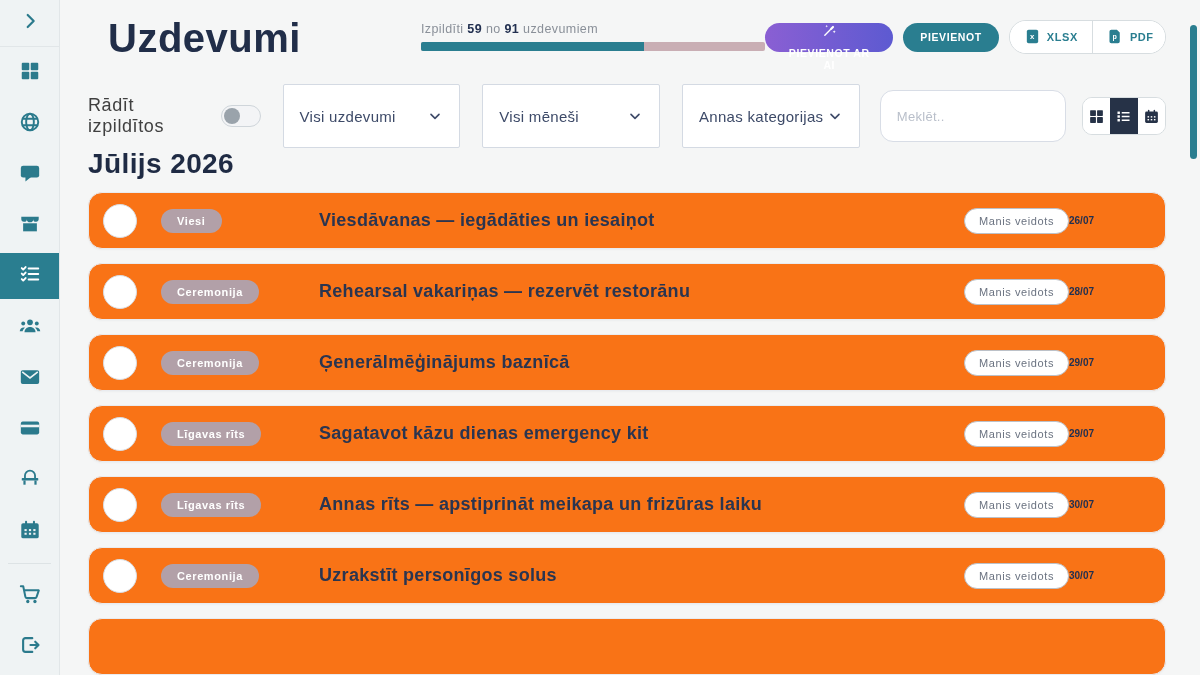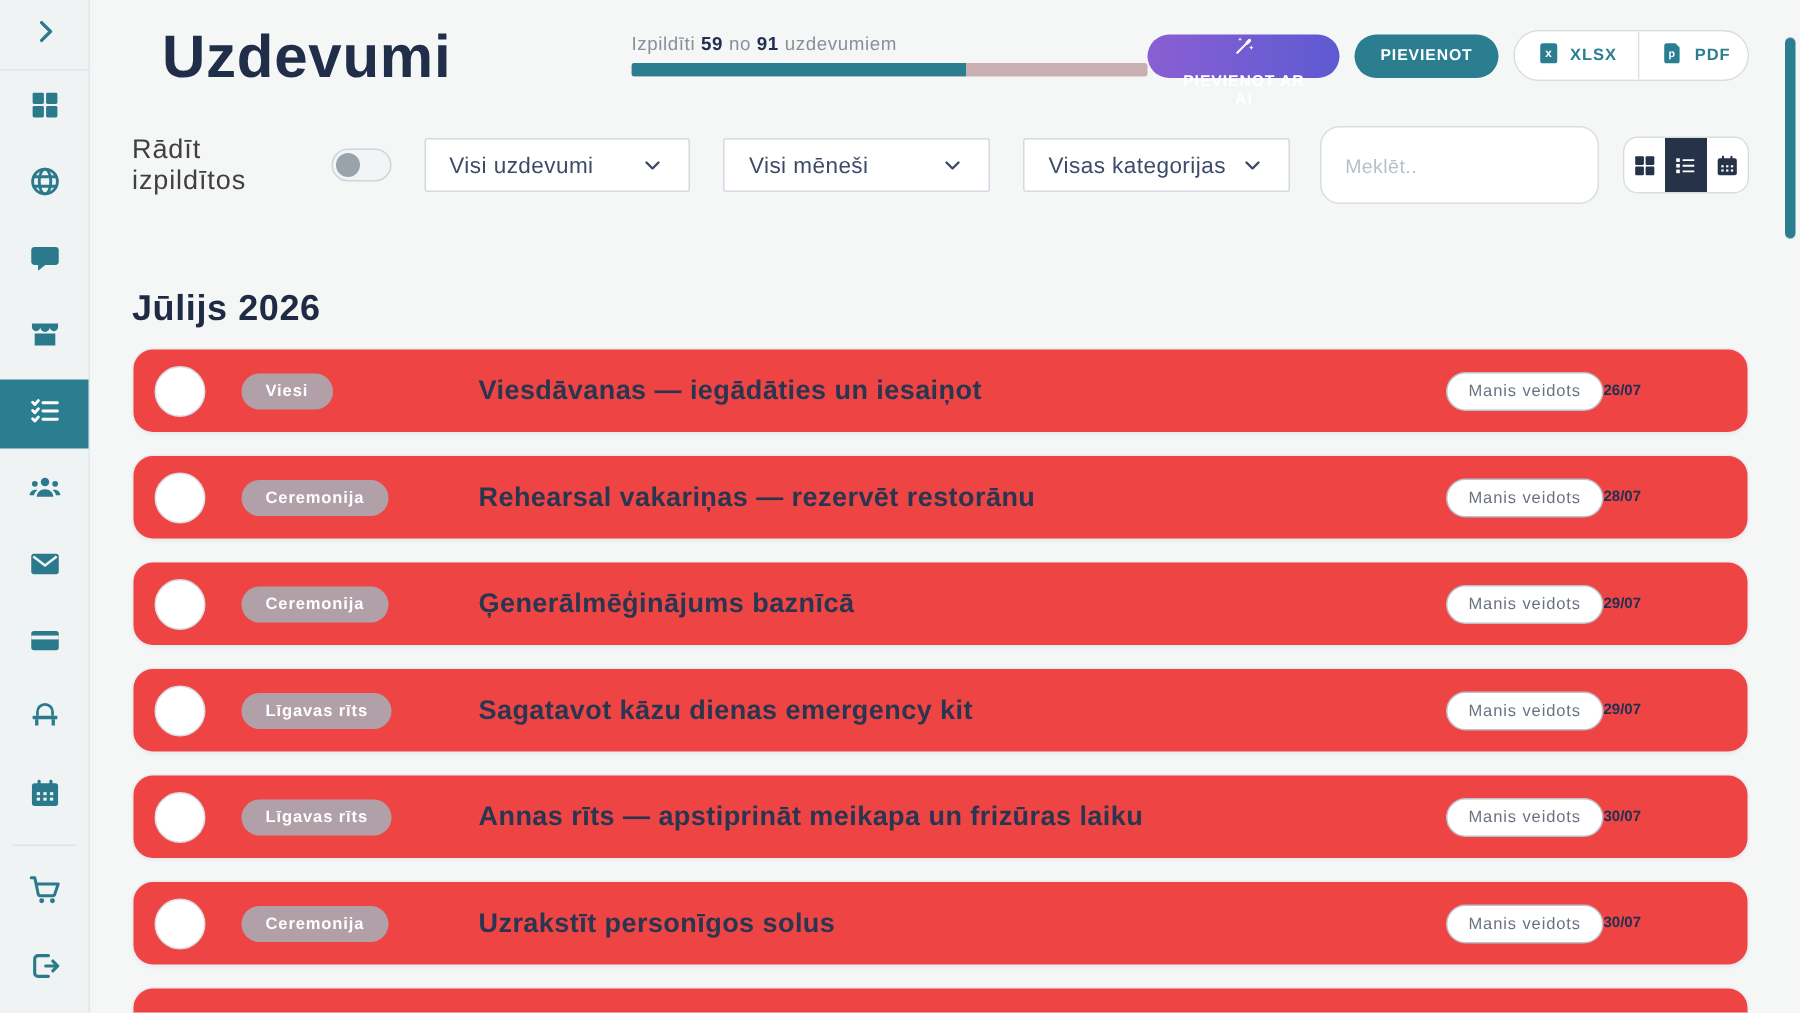--- a/index.html
+++ b/index.html
@@ -43,40 +43,40 @@
   .export button:first-child { border-right:1px solid #d7dde0; }
   .file-ic { width:17px; height:17px; }
 
   
   .filters { margin-top:22px; display:flex; align-items:center; }
   .toggle-label { font-size:18px; color:#404040; letter-spacing:.6px; }
   .toggle { margin-left:12px; width:42px; height:22px; border-radius:11px; background:#f3f4f6;
             border:1px solid #cfd5da; position:relative; cursor:pointer; }
   .knob { position:absolute; left:2px; top:2px; width:16px; height:16px; border-radius:50%;
           background:#9aa3ab; }
-  .dd { margin-left:22px; width:186px; height:36px; border:1.5px solid #d4dae3; border-radius:2px;
+  .dd { margin-left:22px; width:186px; height:64px; border:1.5px solid #d4dae3; border-radius:2px;
         background:#fff; display:flex; align-items:center; padding:0 16px; cursor:pointer; }
   .dd:first-of-type { margin-left:34px; }
   .dd span { font-size:15px; color:#3d4a68; letter-spacing:.3px; }
   .dd svg { margin-left:auto; width:16px; height:16px; color:#3d4a68; }
   .search { margin-left:20px; width:186px; height:52px; border:1.5px solid #d8dde6; border-radius:13px;
             background:#fff; padding:0 16px; font-family:"Liberation Sans",sans-serif;
             font-size:13px; color:#3d4a68; }
   .search::placeholder { color:#b9bfca; letter-spacing:.3px; }
   .views { margin-left:16px; height:38px; border:1px solid #d7dde0; border-radius:10px;
            background:#fff; display:flex; overflow:hidden; }
   .vbtn { width:29px; border:none; background:#fff; color:#263247; cursor:pointer;
           display:flex; align-items:center; justify-content:center; padding:0; }
   .vbtn svg { width:17px; height:17px; }
   .vbtn.active { background:#263247; color:#fff; }
 
   
-  .section-title { margin-top:56px; font-size:24px; font-weight:700; color:#1f2b44; letter-spacing:.4px; }
+  .section-title { font-size:28px; font-weight:700; color:#1f2b44; letter-spacing:.4px; }
   .rows { margin-top:12px; }
-  .row { height:57px; background:#ef4444; border:1px solid #e9ebef; border-radius:14px;
+  .row { height:57px; background:#f97316; border:1px solid #e9ebef; border-radius:14px;
          box-shadow:0 1px 2px rgba(30,40,70,.04); display:flex; align-items:center;
          padding:0 22px 0 14px; margin-bottom:14px; }
   .chk { width:34px; height:34px; border-radius:50%; border:1.5px solid #d9dce1; background:#fff;
          cursor:pointer; flex:none; }
   .col-badge { width:158px; margin-left:24px; flex:none; }
   .badge { display:inline-block; background:#b2a0a8; color:#fff; font-size:11px; font-weight:700;
            letter-spacing:.6px; padding:6px 16px; border-radius:13px; }
   .task-title { font-size:18px; font-weight:700; color:#2a3550; letter-spacing:.3px; }
   .creator { margin-left:auto; height:25px; border:1px solid #bcc1c8; border-radius:13px;
              padding:12px 14px; display:flex; align-items:center; font-size:11px; color:#6a7280;
@@ -286,21 +286,21 @@
           <path d="M6 9.5l6 6 6-6"></path>
         </svg>
     </div>
     <div class="dd">
       <span>Visi mēneši</span>
       <svg viewBox="0 0 24 24" fill="none" stroke="currentColor" stroke-width="2.4" stroke-linecap="round" stroke-linejoin="round">
           <path d="M6 9.5l6 6 6-6"></path>
         </svg>
     </div>
     <div class="dd">
-      <span>Visas kategorijas</span>
+      <span>Annas kategorijas</span>
       <svg viewBox="0 0 24 24" fill="none" stroke="currentColor" stroke-width="2.4" stroke-linecap="round" stroke-linejoin="round">
           <path d="M6 9.5l6 6 6-6"></path>
         </svg>
     </div>
 
     <input class="search" placeholder="Meklēt.." style="">
 
     <div class="views">
       <button class="vbtn">
         <svg viewBox="0 0 24 24" fill="currentColor">

